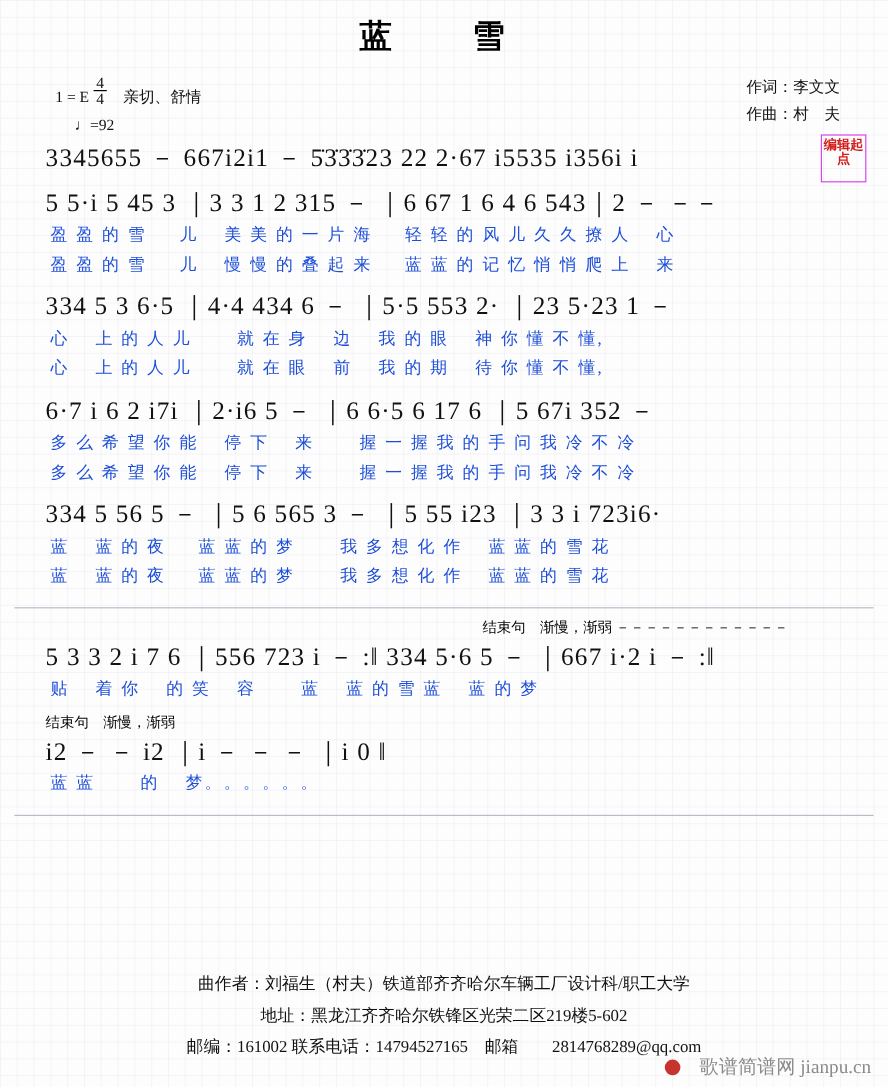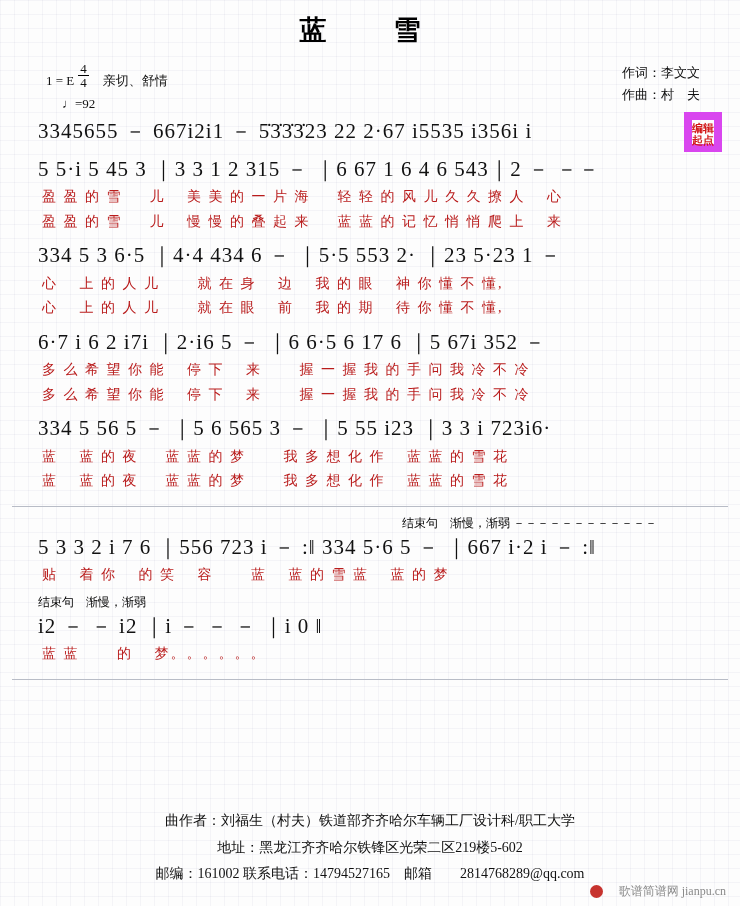--- a/index.html
+++ b/index.html
@@ -65,54 +65,54 @@
     white-space:nowrap;
     line-height:1.5;
     padding-left:26px;
   }
   .lyr{
     font-size:14px;
     letter-spacing:2px;
     white-space:nowrap;
     padding-left:30px;
     line-height:1.75;
-    color:#b91c1c;
+    color:#1d4ed8;
   }
   .lyr2{ }
   .ruleline{
     border-top:1px solid #b8bcc6;
     margin:10px 0 8px 0;
   }
   .tag{
     font-size:12px;
     color:#000;
   }
   .footer{
     position:absolute;
     left:0;right:0;bottom:18px;
     text-align:center;
     font-size:14px;
     line-height:1.9;
   }
   .stamp{
     position:absolute;right:18px;top:112px;
     width:38px;height:40px;
-    border:8px solid #d946ef;
+    border:1px solid #d946ef;
     color:#d21b1b;
     font-size:11px;
     font-weight:bold;
     line-height:1.05;
     text-align:center;
     padding-top:3px;
     box-sizing:border-box;
     letter-spacing:0;
   }
   .wm{
     position:absolute;right:14px;bottom:6px;
-    font-size:12px;color:#8a8a8a;
+    font-size:16px;color:#8a8a8a;
     display:flex;align-items:center;gap:16px;
   }
   .wm .dot{
     display:inline-block;width:13px;height:13px;border-radius:50%;
     background:#c7332e;
   }
 </style>
 </head>
 <body>
 

